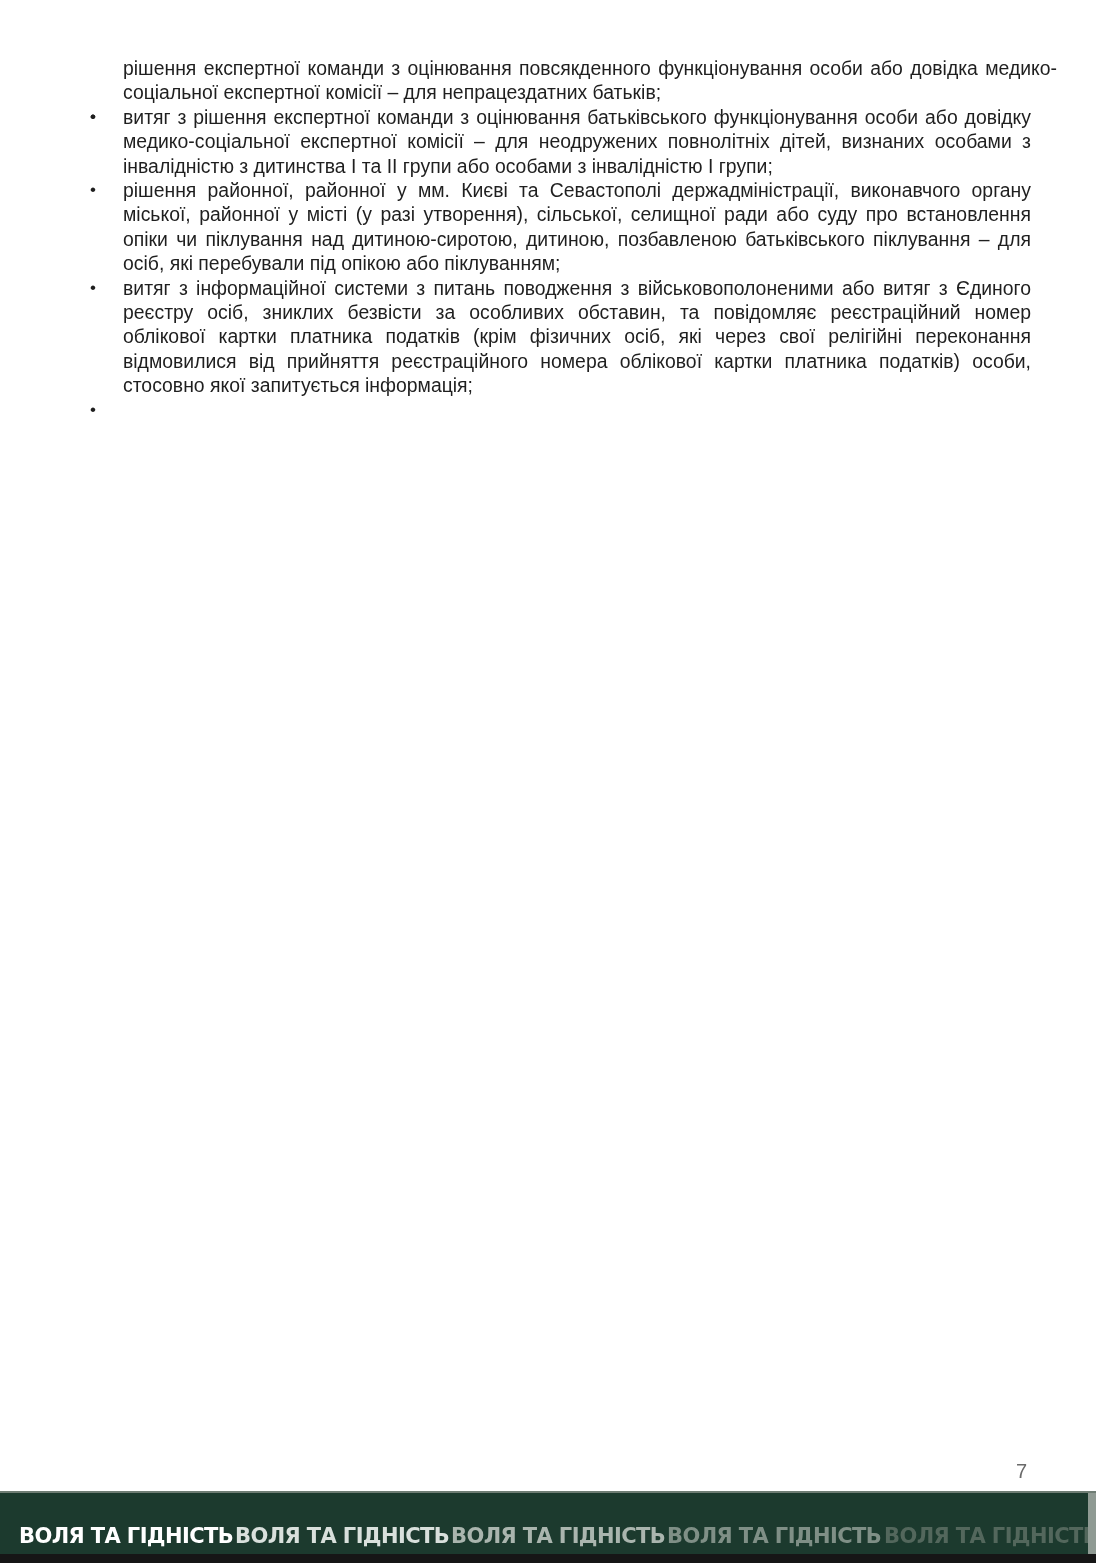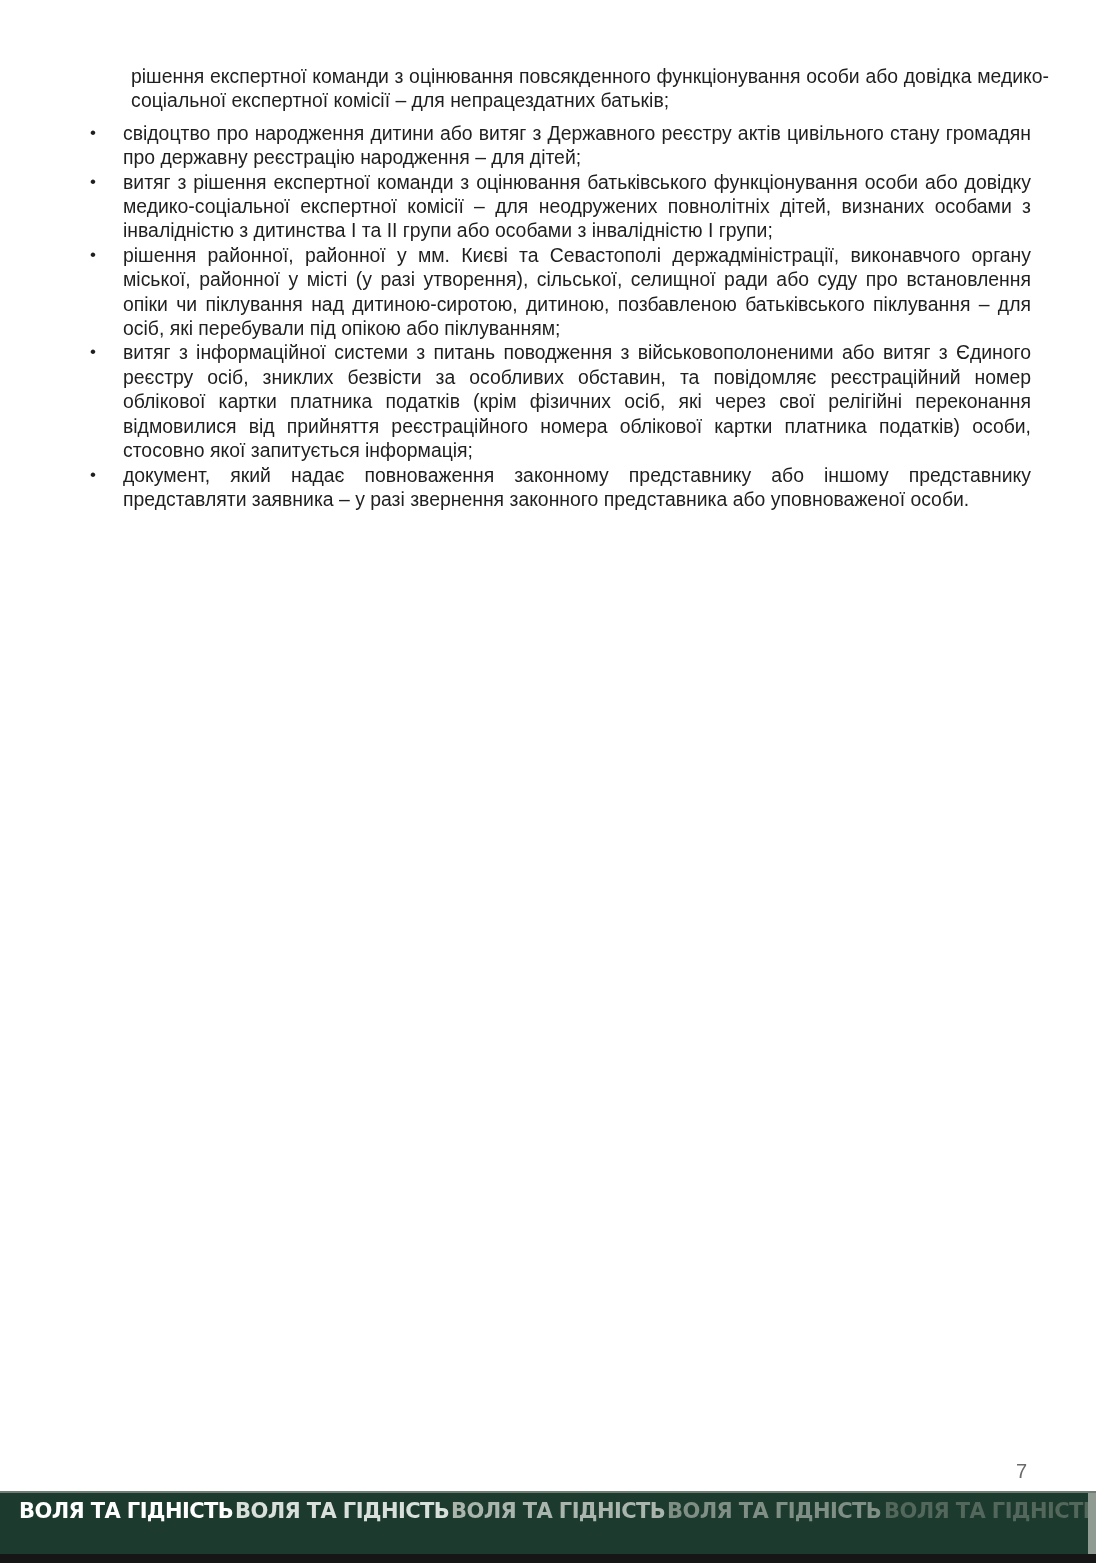--- a/index.html
+++ b/index.html
@@ -16,21 +16,21 @@
       color: #1f1f1f;
     }
     .page-content {
       position: absolute;
       left: 0;
       top: 56px;
       width: 1096px;
     }
     .para {
       position: relative;
-      margin: 8px;
+      margin: 0;
       padding-left: 123px;
       padding-right: 39px;
       font-size: 19.4px;
       line-height: 24.4px;
       text-align: justify;
       text-align-last: left;
     }
     .bullet-item {
       position: relative;
       margin: 0;
@@ -80,53 +80,51 @@
     .footer-edge {
       position: absolute;
       left: 1088px;
       top: 1493px;
       width: 8px;
       height: 61px;
       background: #8f9a93;
     }
     .motto {
       position: absolute;
-      top: 5px;
+      top: 30px;
       font-family: "DejaVu Sans", sans-serif;
       font-weight: bold;
       font-size: 21px;
       letter-spacing: -0.6px;
       line-height: 26px;
     }
   </style>
 </head>
 <body>
 
 <div class="page-content">
   <p class="para">рішення експертної команди з оцінювання повсякденного функціонування особи або довідка медико-соціальної експертної комісії – для непрацездатних батьків;</p>
 
   <div class="bullet-item">
     <span class="bullet-mark">•</span>
-    <span>свідоцтво про народження дитини або витяг з Державного реєстру актів цивільного стану громадян про державну реєстрацію народження – для дітей;</span>
   </div>
   <div class="bullet-item">
     <span class="bullet-mark">•</span>
     <span>витяг з рішення експертної команди з оцінювання батьківського функціонування особи або довідку медико-соціальної експертної комісії – для неодружених повнолітніх дітей, визнаних особами з інвалідністю з дитинства I та II групи або особами з інвалідністю I групи;</span>
   </div>
   <div class="bullet-item">
     <span class="bullet-mark">•</span>
     <span>рішення районної, районної у мм. Києві та Севастополі держадміністрації, виконавчого органу міської, районної у місті (у разі утворення), сільської, селищної ради або суду про встановлення опіки чи піклування над дитиною-сиротою, дитиною, позбавленою батьківського піклування – для осіб, які перебували під опікою або піклуванням;</span>
   </div>
   <div class="bullet-item">
     <span class="bullet-mark">•</span>
     <span>витяг з інформаційної системи з питань поводження з військовополоненими або витяг з Єдиного реєстру осіб, зниклих безвісти за особливих обставин, та повідомляє реєстраційний номер облікової картки платника податків (крім фізичних осіб, які через свої релігійні переконання відмовилися від прийняття реєстраційного номера облікової картки платника податків) особи, стосовно якої запитується інформація;</span>
   </div>
   <div class="bullet-item">
     <span class="bullet-mark">•</span>
-    <span>документ, який надає повноваження законному представнику або іншому представнику представляти заявника – у разі звернення законного представника або уповноваженої особи.</span>
   </div>
 </div>
 
 <div class="page-number">7</div>
 
 <div class="footer-bar" style="background: rgb(28, 58, 46);">
   <span class="motto" style="left: 19px; color: rgb(255, 255, 255);">ВОЛЯ ТА ГІДНІСТЬ</span>
   <span class="motto" style="left: 235px; color: rgb(217, 224, 220);">ВОЛЯ ТА ГІДНІСТЬ</span>
   <span class="motto" style="left: 451px; color: rgb(170, 181, 174);">ВОЛЯ ТА ГІДНІСТЬ</span>
   <span class="motto" style="left: 667px; color: rgb(127, 143, 134);">ВОЛЯ ТА ГІДНІСТЬ</span>

